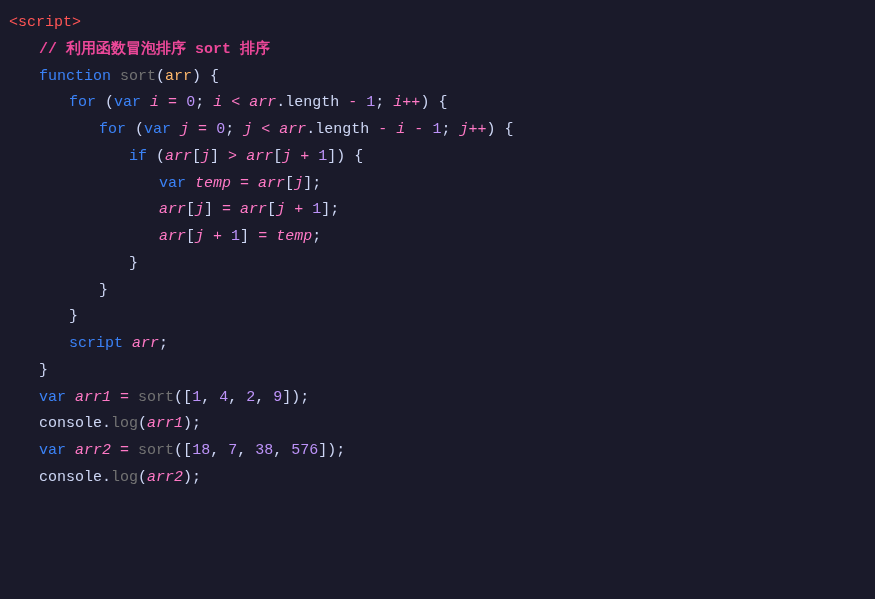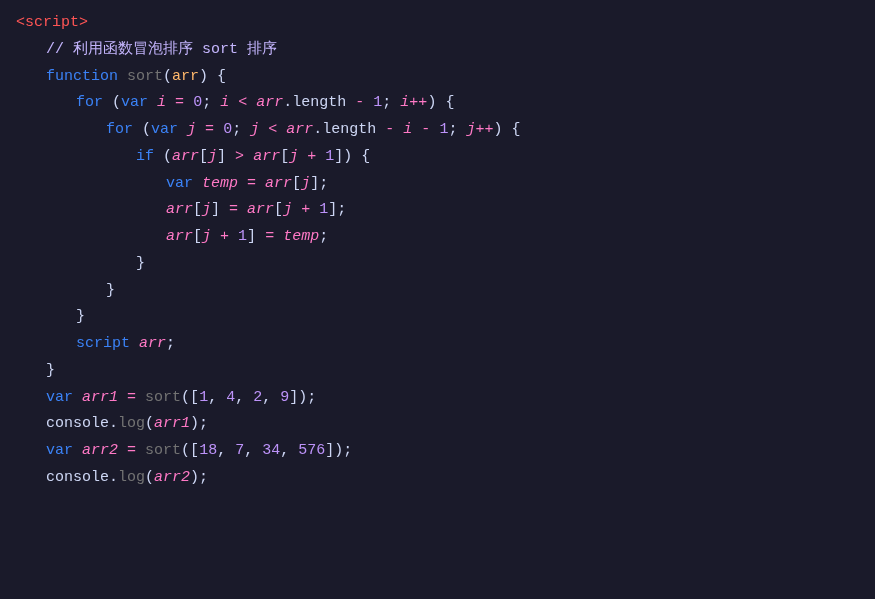--- a/index.html
+++ b/index.html
@@ -22,32 +22,32 @@
       background-color: #1a1a2a;
       width: 100%;
       height: 100%;
       padding: 10px 0;
       overflow: hidden;
     }
 
     .code-line {
       display: flex;
       align-items: flex-end;
-      padding: 1px 16px;
+      padding: 1px 9px;
       white-space: pre;
     }
 
     
     .c-white    { color: #cdd6f4; }
     .c-keyword  { color: #3b82f6; }
     .c-func     { color: #737373; }   
     .c-param    { color: #ffb86c; }   
     .c-number   { color: #bd93f9; }   
     .c-operator { color: #ff79c6; }   
-    .c-comment  { color: #c4b5fd; }   
+    .c-comment  { color: #ec4899; font-weight: bold; }   
     .c-tag      { color: #ff5555; }
     .c-punct    { color: #cdd6f4; }
     .c-pink-italic { color: #ff79c6; font-style: italic; }
 
     .indent1 { display: inline-block; width: 30px; }
     .indent2 { display: inline-block; width: 60px; }
     .indent3 { display: inline-block; width: 90px; }
     .indent4 { display: inline-block; width: 120px; }
     .indent5 { display: inline-block; width: 150px; }
   </style>
@@ -270,21 +270,21 @@
     <span class="c-pink-italic">arr2</span>
     <span class="c-white"> </span>
     <span class="c-operator">=</span>
     <span class="c-white"> </span>
     <span class="c-func">sort</span>
     <span class="c-white">([</span>
     <span class="c-number">18</span>
     <span class="c-white">, </span>
     <span class="c-number">7</span>
     <span class="c-white">, </span>
-    <span class="c-number">34</span>
+    <span class="c-number">38</span>
     <span class="c-white">, </span>
     <span class="c-number">576</span>
     <span class="c-white">]);</span>
   </div>
 
   <div class="code-line">
     <span class="indent1"></span>
     <span class="c-white">console.</span>
     <span class="c-func">log</span>
     <span class="c-white">(</span>

